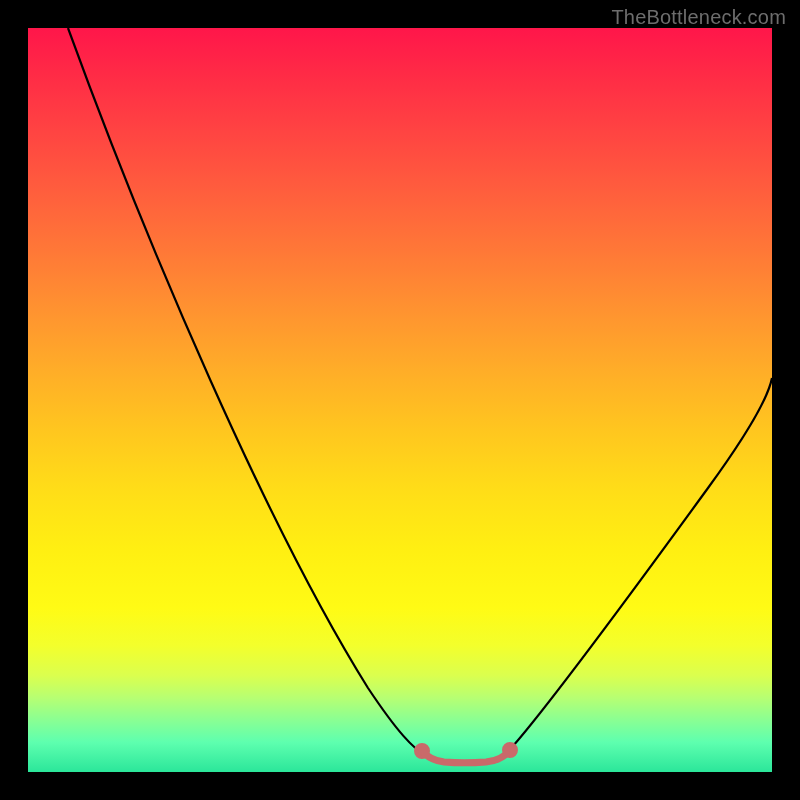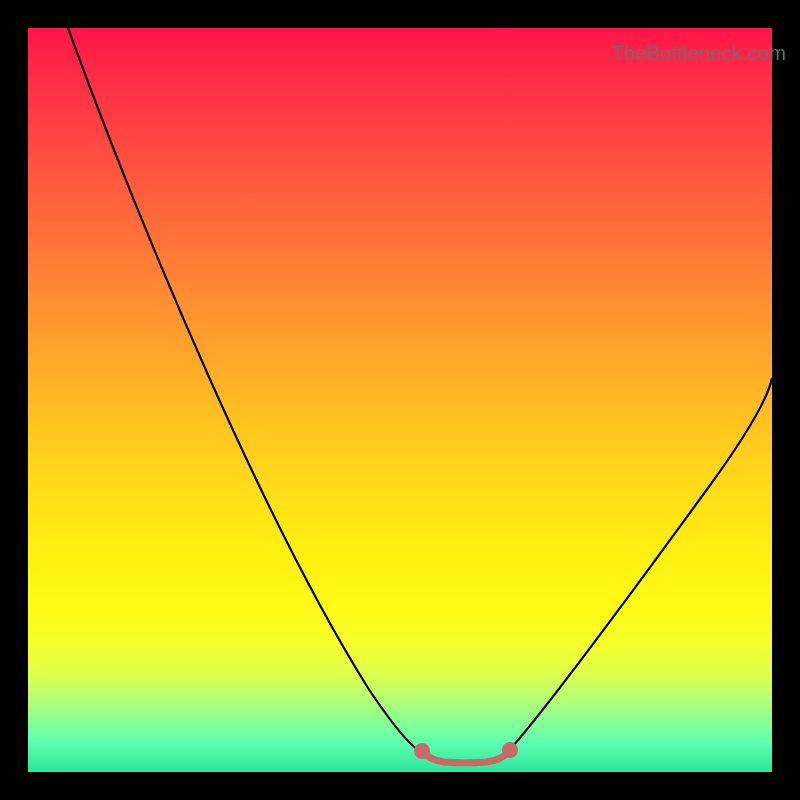--- a/index.html
+++ b/index.html
@@ -45,21 +45,20 @@
   }
   .watermark {
     position: absolute;
     top: 6px;
     right: 14px;
     color: #6d6d6d;
     font-size: 20px;
     font-weight: 400;
     letter-spacing: 0.2px;
     user-select: none;
-    margin-top: 36px;
   }
   svg.curve {
     position: absolute;
     inset: 0;
     width: 100%;
     height: 100%;
   }
 </style>
 </head>
 <body>

